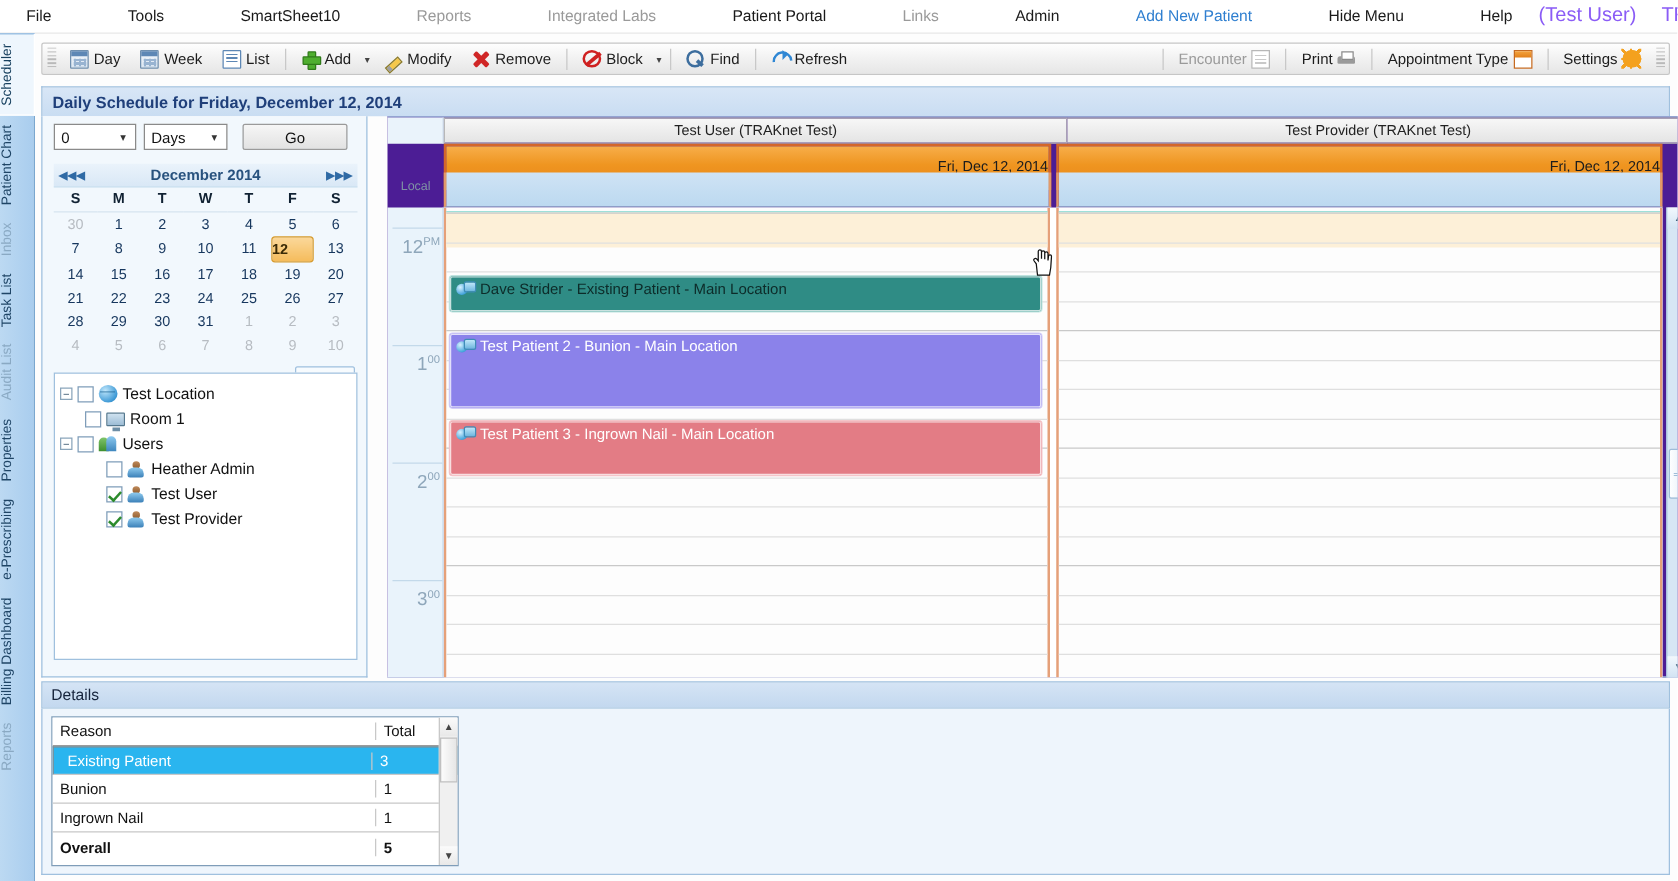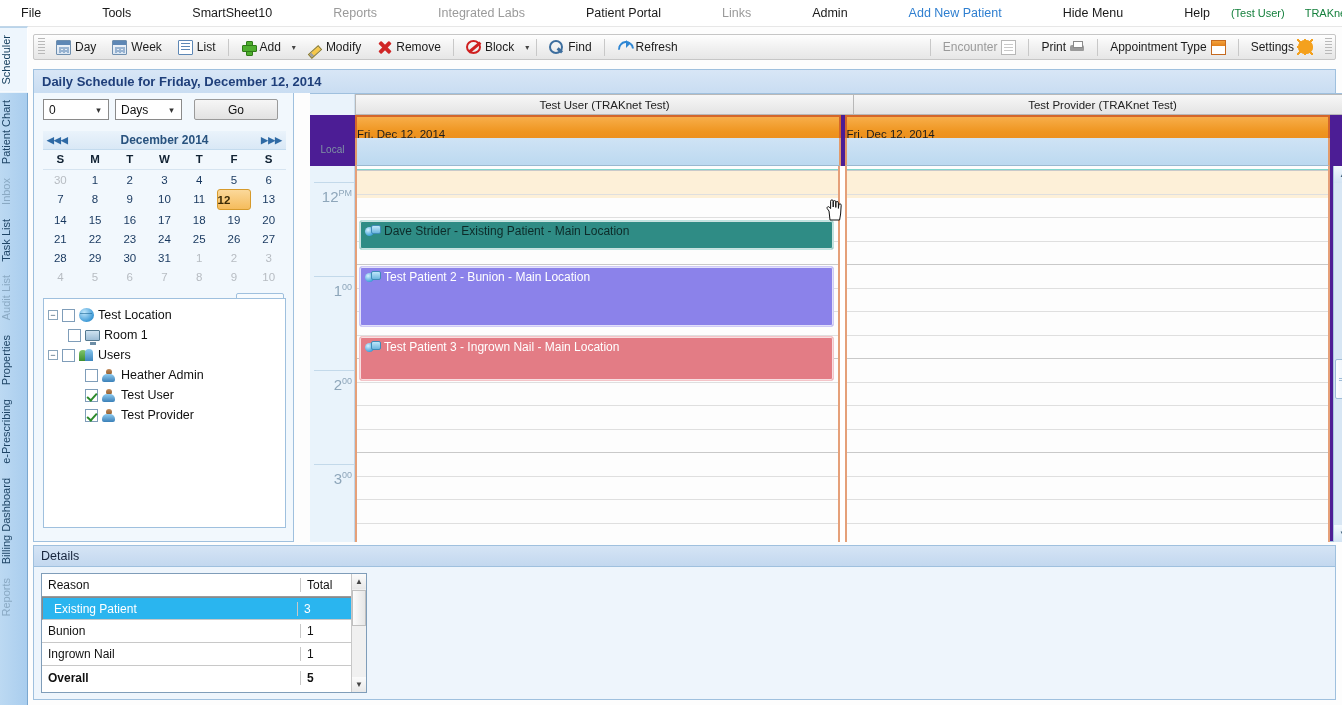--- a/index.html
+++ b/index.html
@@ -20,21 +20,21 @@
     border-bottom: 1px solid #e7e7e7;
   }
   .menubar-left { display: flex; align-items: center; padding-left: 10px; gap: 39px; }
   .menubar-right { margin-left: auto; display: flex; align-items: center; padding-right: 8px; }
   .menu-item {
     padding: 4px 11px; font-size: 12.5px; color: #1a1a1a;
     white-space: nowrap; cursor: default;
   }
   .menu-item.dim { color: #9a9a9a; }
   .menu-item.link { color: #2f7fd0; }
-  .menu-user { font-size: 11px; color: #15803d; padding: 4px 10px; white-space: nowrap; }
+  .menu-user { font-size: 16px; color: #8b5cf6; padding: 4px 10px; white-space: nowrap; }
 
   
   .rail {
     position: absolute; left: 0; top: 27px; width: 28px; height: 678px;
     background: linear-gradient(to right,#bcd9f2,#a9cdee);
     border-right: 1px solid #7aa7cf;
   }
   .rail-tab {
     position: relative;
     width: 28px;
@@ -250,21 +250,21 @@
     display: flex; align-items: center; justify-content: center;
     font-size: 11.5px; color: #222; cursor: default;
   }
   .colhead.first { border-left: 1px solid #b8b8b8; }
 
   .daterow { position: absolute; left: 45px; top: 21px; width: 975px; height: 23px; display: flex; }
   .datecell {
     flex: 1; height: 37px;
     background: linear-gradient(to bottom,#f7ae4a,#ef9520 45%,#e8871a);
     border: 2px solid #d4662a;
-    display: flex; align-items: center; justify-content: flex-start;
+    display: flex; align-items: center; justify-content: flex-end;
     font-size: 11.5px; color: #1d1d1d; cursor: default;
   }
   .datecell + .datecell { margin-left: 4px; }
 
   .bluerow { position: absolute; left: 45px; top: 44px; width: 975px; height: 28px; display: flex; }
   .bluecell {
     flex: 1; height: 28px;
     background: linear-gradient(to bottom,#cfe3f5,#bcd9f0);
     border-left: 2px solid #e29a6a; border-right: 2px solid #e29a6a;
     border-bottom: 1px solid #9bb8cf;

